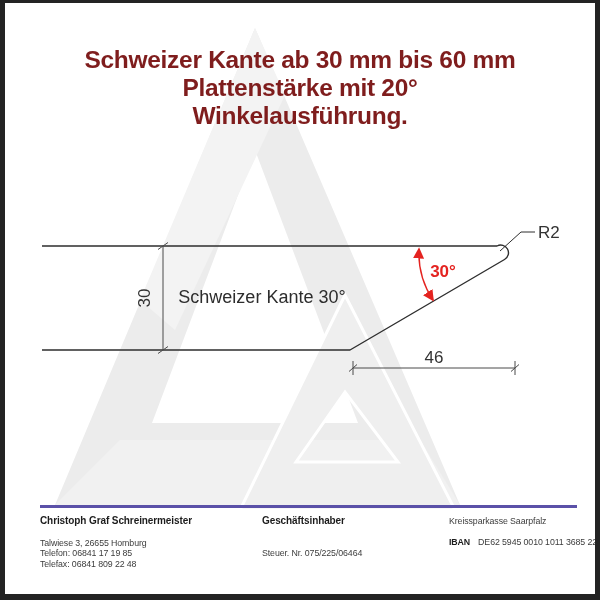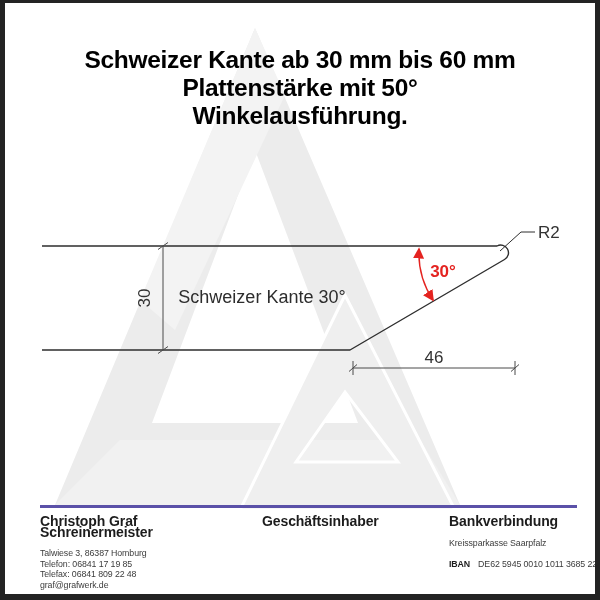--- a/index.html
+++ b/index.html
@@ -10,34 +10,34 @@
     box-sizing:border-box;
     font-family:"Liberation Sans", sans-serif;
   }
   .layer{position:absolute;left:-5px;top:-3px;width:600px;height:600px;}
   svg{display:block;}
 
   
   .title{
     position:absolute;left:-5px;top:43px;width:600px;
     text-align:center;font-weight:bold;font-size:24.5px;line-height:28px;
-    letter-spacing:-0.3px;color:#000000;z-index:3;
+    letter-spacing:-0.3px;color:#7f1d1d;z-index:3;
   }
 
   
   .footer-rule{
     position:absolute;left:35px;top:502px;width:537px;height:3px;
     background:#5b51a8;z-index:3;
   }
   .footer-col{
     position:absolute;top:513px;z-index:3;color:#3c3c3c;
     font-size:8.8px;line-height:10.6px;letter-spacing:-0.1px;
   }
   .footer-col .f-head{
-    font-weight:bold;font-size:14px;color:#1c1c1c;margin-bottom:11px;
+    font-weight:bold;font-size:10px;color:#1c1c1c;margin-bottom:11px;
     letter-spacing:-0.1px;
   }
   .f-line{height:10.6px;white-space:nowrap;}
   .f-line b{font-weight:bold;color:#1c1c1c;margin-right:8px;}
   .col1{left:35px;width:205px;}
   .col2{left:257px;width:185px;}
   .col3{left:444px;width:150px;}
 
   
   text{font-family:"Liberation Sans", sans-serif;}
@@ -91,37 +91,36 @@
     </g>
     <text class="dim-text" x="434" y="363" text-anchor="middle">46</text>
 
     <polyline points="535,232 521,232 500,251" fill="none" stroke="#2e2e2e" stroke-width="1"></polyline>
     <text class="dim-text" x="538" y="238" text-anchor="start">R2</text>
   </svg>
 </div>
 
 <div class="title">
   <div>Schweizer Kante ab 30 mm bis 60 mm</div>
-  <div>Plattenstärke mit 50°</div>
+  <div>Plattenstärke mit 20°</div>
   <div>Winkelausführung.</div>
 </div>
 
 <div class="footer-rule"></div>
 
 <div class="footer-col col1">
   <div class="f-head">Christoph Graf Schreinermeister</div>
-  <div class="f-line">Talwiese 3, 86387 Homburg</div>
+  <div class="f-line">Talwiese 3, 26655 Homburg</div>
   <div class="f-line">Telefon: 06841 17 19 85</div>
   <div class="f-line">Telefax: 06841 809 22 48</div>
-  <div class="f-line">graf@grafwerk.de</div>
 </div>
 
 <div class="footer-col col2">
   <div class="f-head">Geschäftsinhaber</div>
   <div class="f-line"></div>
+  <div class="f-line">Steuer. Nr. 075/225/06464</div>
 </div>
 
 <div class="footer-col col3">
-  <div class="f-head">Bankverbindung</div>
   <div class="f-line">Kreissparkasse Saarpfalz</div>
   <div class="f-line"></div>
   <div class="f-line"><b>IBAN</b><span>DE62 5945 0010 1011 3685 22</span></div>
 </div>
 
 </body></html>

